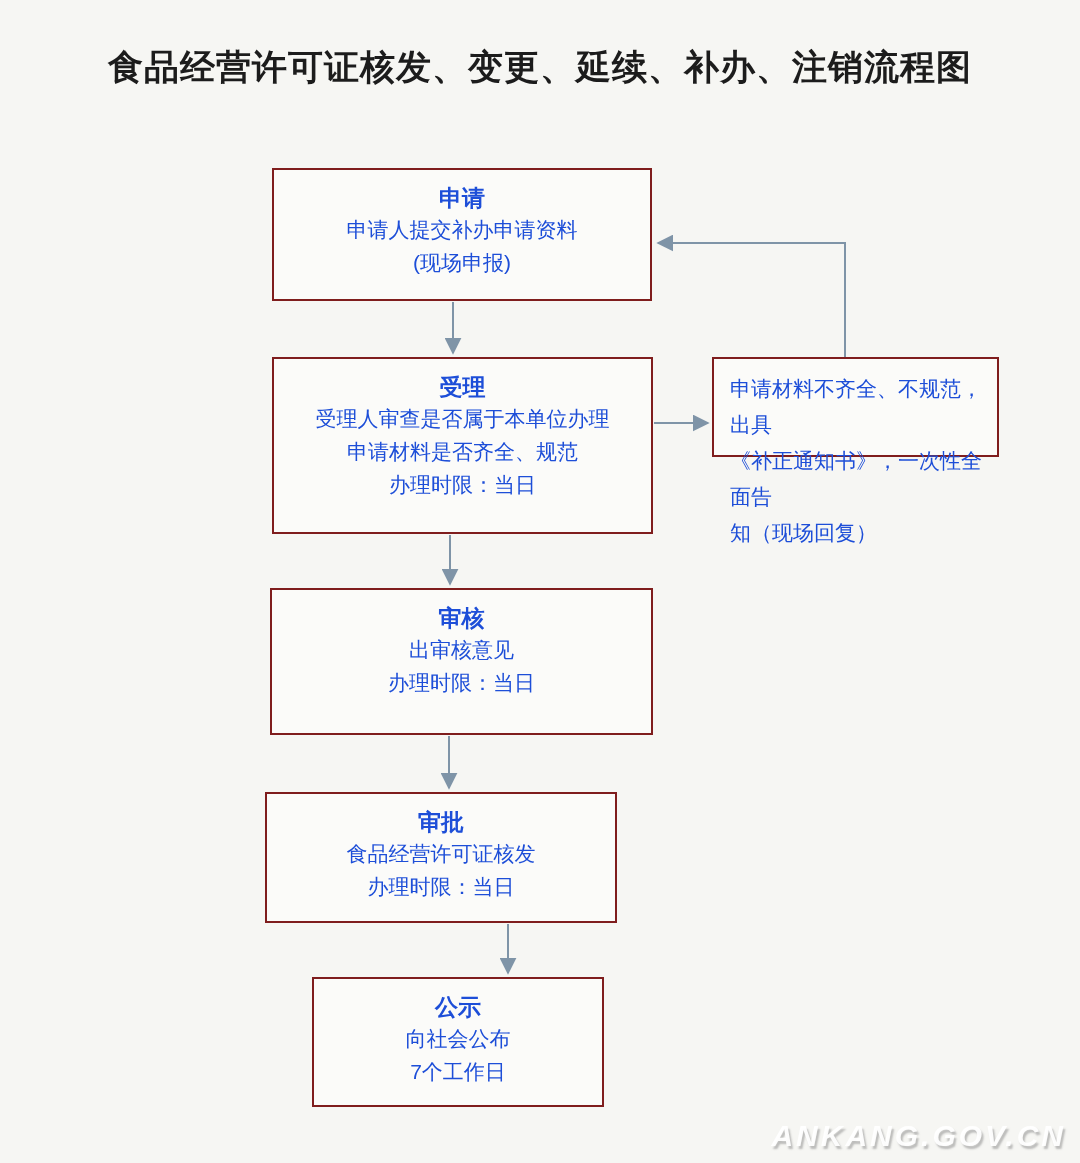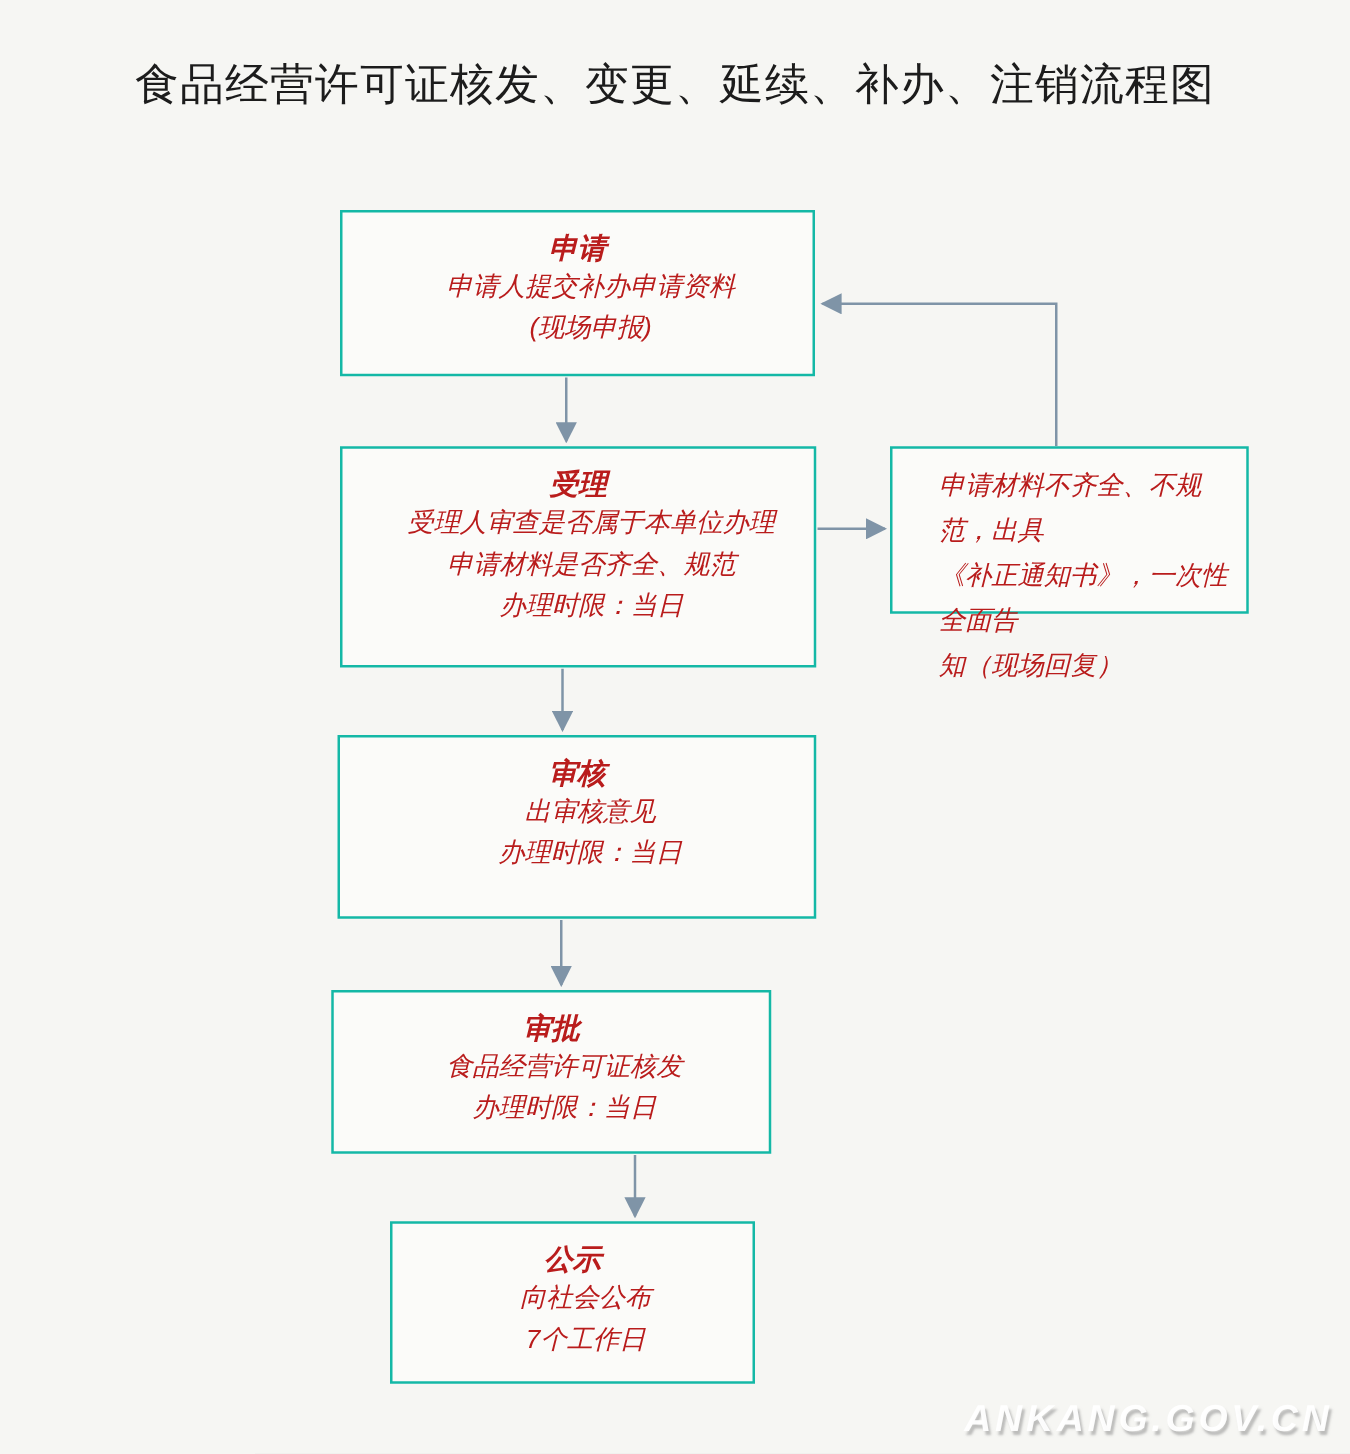--- a/index.html
+++ b/index.html
@@ -16,59 +16,57 @@
     background: #f6f6f3;
     overflow: hidden;
   }
   .page-title {
     position: absolute;
     top: 44px;
     left: 0;
     width: 100%;
     text-align: center;
     font-size: 35px;
-    font-weight: normal;
+    font-weight: bold;
     letter-spacing: 1px;
     color: #1c1c1c;
   }
   .connectors {
     position: absolute;
     top: 0;
     left: 0;
     width: 1080px;
     height: 1163px;
     pointer-events: none;
   }
   .node {
     position: absolute;
-    border: 2px solid #14b8a6;
+    border: 2px solid #7f1d1d;
     background: #fbfbf9;
     box-sizing: border-box;
-    color: #b91c1c;
+    color: #1d4ed8;
     text-align: center;
-    font-style: italic;
   }
   .node-title {
     padding-top: 13px;
     font-size: 23px;
     font-weight: bold;
     line-height: 30px;
   }
   .node-line {
     font-size: 21px;
     line-height: 33px;
-    margin-left: 21px;
   }
   .node-apply    { left: 272px; top: 168px; width: 380px; height: 133px; }
   .node-accept   { left: 272px; top: 357px; width: 381px; height: 177px; }
   .node-review   { left: 270px; top: 588px; width: 383px; height: 147px; }
   .node-approve  { left: 265px; top: 792px; width: 352px; height: 131px; }
   .node-publicity{ left: 312px; top: 977px; width: 292px; height: 130px; }
   .node-sidenote {
-    left: 712px; top: 357px; width: 287px; height: 134px;
+    left: 712px; top: 357px; width: 287px; height: 100px;
     text-align: left;
     padding: 12px 10px 0 16px;
   }
   .node-sidenote .node-line {
     font-size: 21px;
     line-height: 36px;
   }
   .watermark {
     position: absolute;
     right: 14px;

